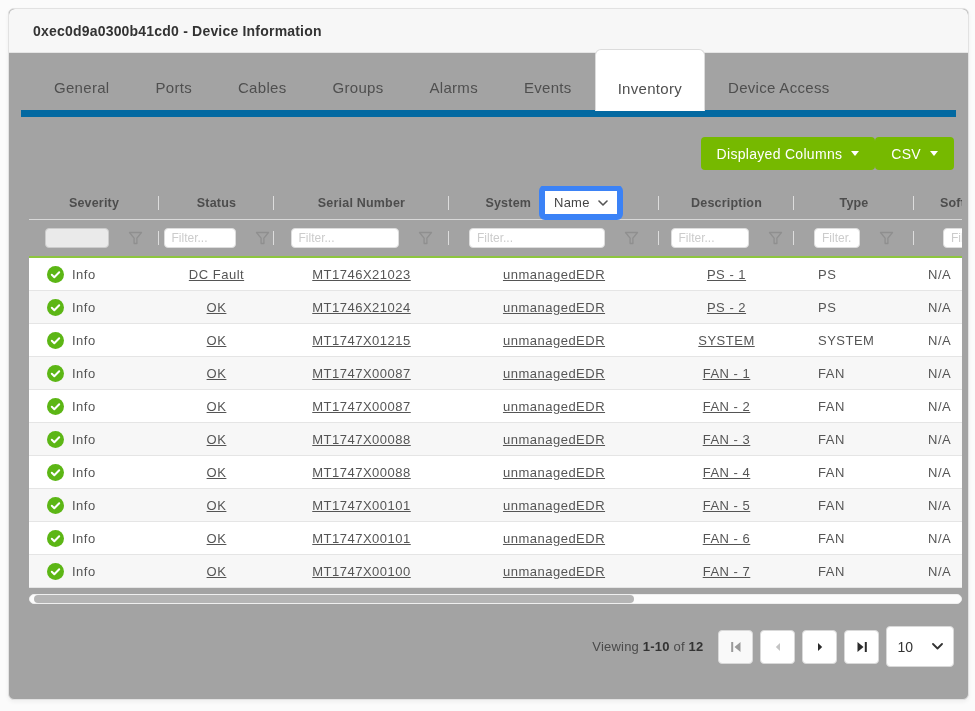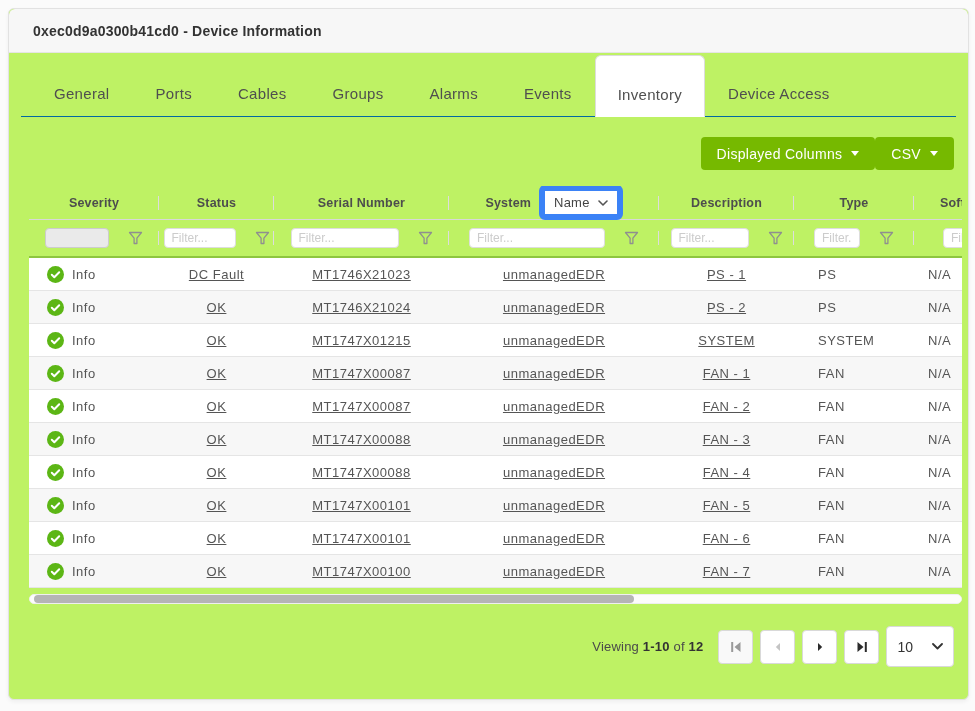--- a/index.html
+++ b/index.html
@@ -1,30 +1,30 @@
 <!DOCTYPE html>
 <html><head>
 <meta charset="utf-8">
 <style>
   * { margin:0; padding:0; box-sizing:border-box; }
   html,body { width:975px; height:711px; background:#fbfbfb; overflow:hidden;
     font-family:"Liberation Sans", sans-serif; }
 
   .panel { position:absolute; left:8px; top:8px; width:961px; height:692px;
-    background:#bef264; border:1px solid #e2e2e2; border-radius:6px;
+    background:#a3a3a3; border:1px solid #e2e2e2; border-radius:6px;
     box-shadow:0 2px 4px rgba(0,0,0,.05); overflow:hidden; }
 
   .titlebar { height:44px; background:#f7f7f7; border-bottom:1px solid #e5e5e5;
     display:flex; align-items:center; padding:0 24px; font-size:14px;
     font-weight:bold; color:#333; letter-spacing:.2px; border-radius:6px 6px 0 0; }
 
   .content { padding:18px 12px 0; }
 
   
-  .tabbar { display:flex; align-items:flex-end; border-bottom:1px solid #0369a1;
+  .tabbar { display:flex; align-items:flex-end; border-bottom:7px solid #0369a1;
     padding-left:10px; height:46px; }
   .tab { padding:13px 22px; font-size:15px; color:#4f4f4f; letter-spacing:.3px;
     cursor:pointer; border:1px solid transparent; white-space:nowrap; }
   .tab.active { background:#fff; border-color:#dcdcdc; border-bottom-color:#fff;
     border-radius:6px 6px 0 0; margin-bottom:-1px; padding-top:30px; }
 
   
   .toolbar { display:flex; justify-content:flex-end; margin:20px 2px 16px 0; }
   .btn { background:#76b900; color:#fff; font-size:14px; letter-spacing:.3px;
     height:33px; padding:0 16px; border:none; border-radius:4px; cursor:pointer;

